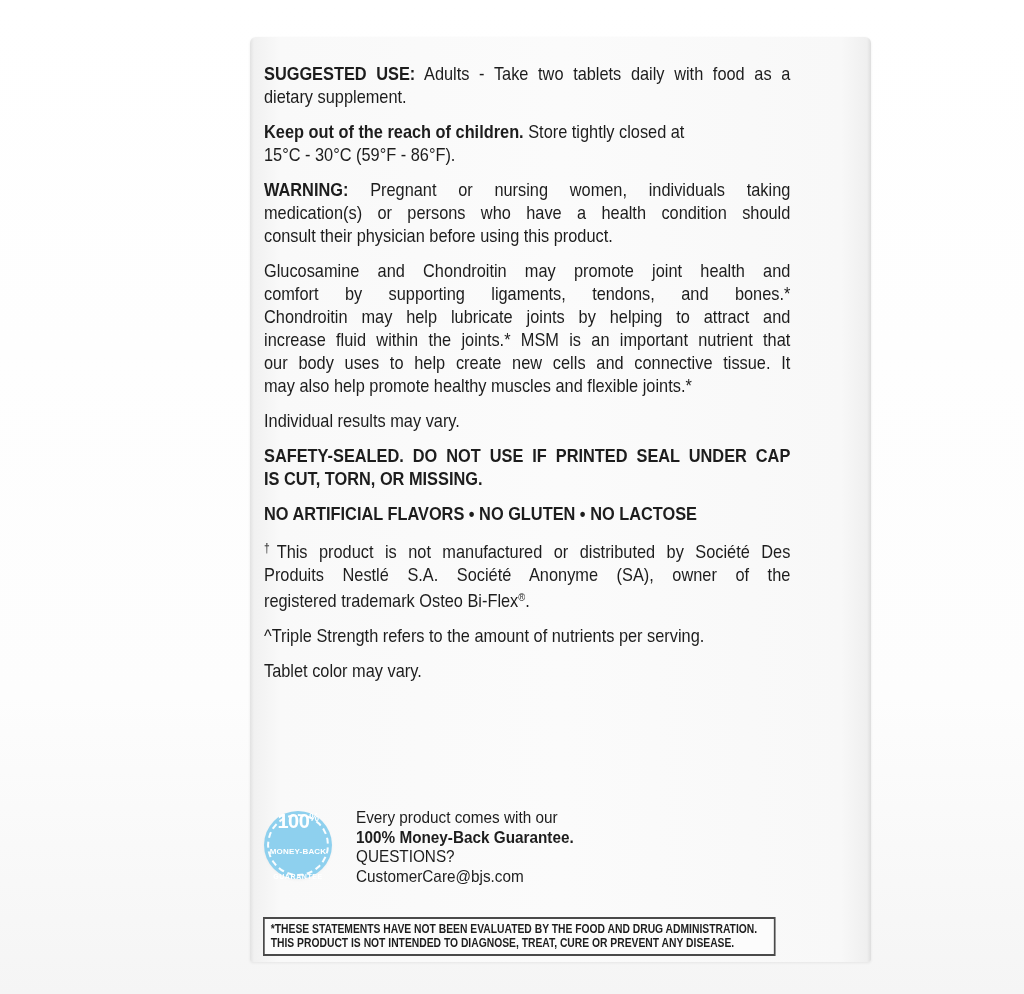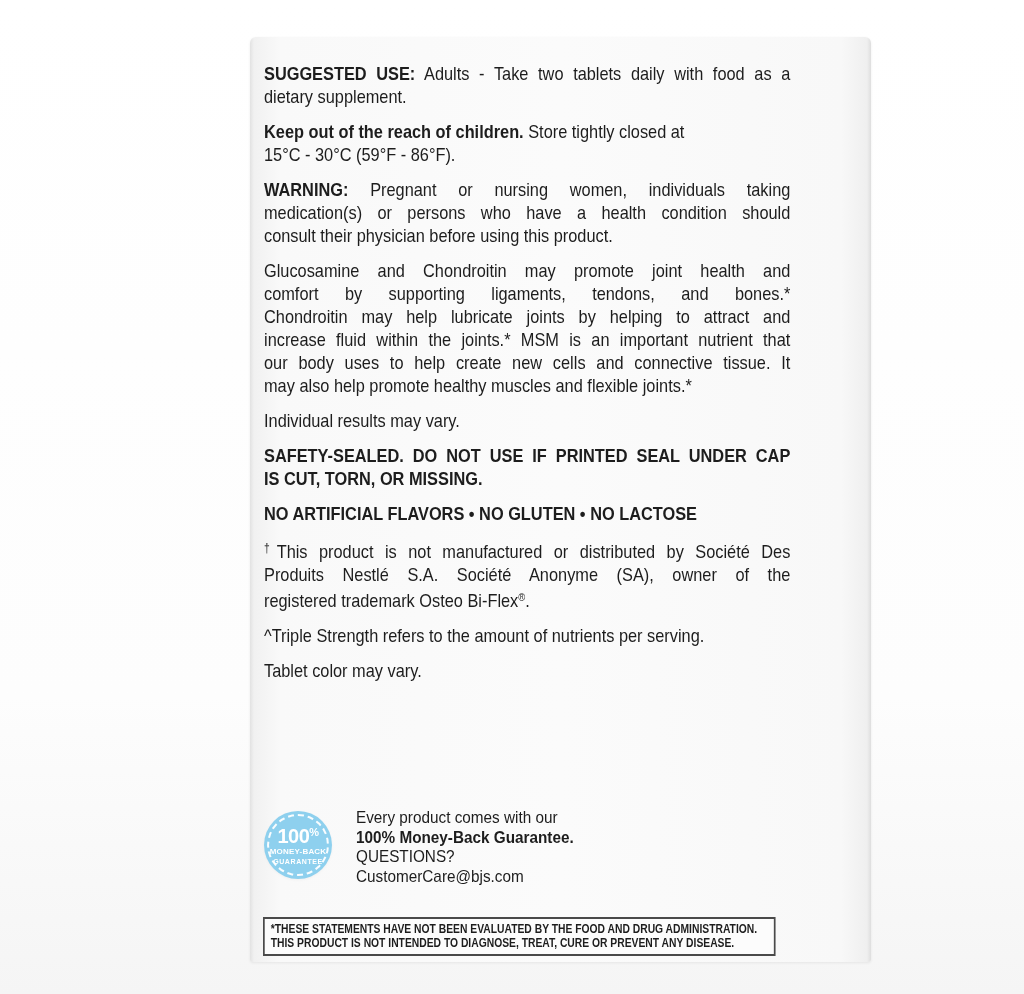--- a/index.html
+++ b/index.html
@@ -32,21 +32,21 @@
 
   .guarantee{
     position:absolute;left:12px;top:771px;display:flex;align-items:flex-start;
   }
   .badge{
     flex:0 0 auto;margin:6px 3px 0 5px;
     width:58px;height:58px;border-radius:50%;
     background:#8ed0ee;border:2px dashed rgba(255,255,255,.95);
     box-shadow:0 0 0 3px #8ed0ee,0 1px 3px 3px rgba(0,0,0,.04);
     display:flex;flex-direction:column;align-items:center;justify-content:center;
-    color:#fff;text-align:center;line-height:1;
+    color:#fff;text-align:center;line-height:1;gap:15px;
   }
   .badge .pct{font-weight:bold;font-size:20px;letter-spacing:-0.5px;}
   .badge .pct .sign{font-size:11px;vertical-align:7px;}
   .badge .row2{font-weight:bold;font-size:8px;letter-spacing:.2px;margin-top:2px;}
   .badge .row3{font-weight:bold;font-size:7px;letter-spacing:.6px;margin-top:2px;}
   .gtext{
     margin-left:24px;margin-top:0;
     transform:scaleX(0.9);transform-origin:0 0;
     font-size:17px;line-height:19.5px;white-space:nowrap;
   }

